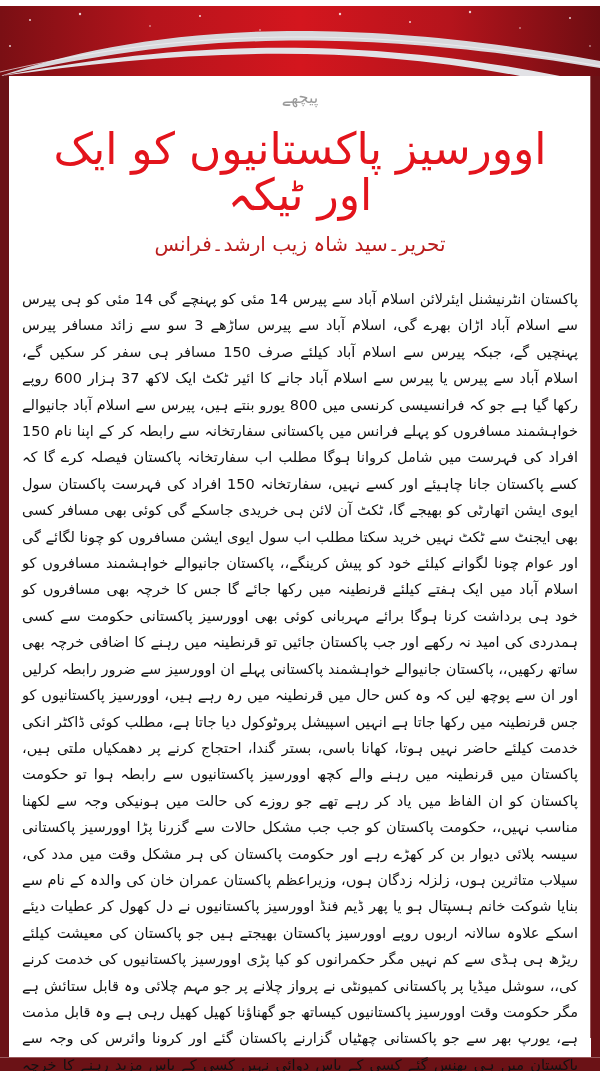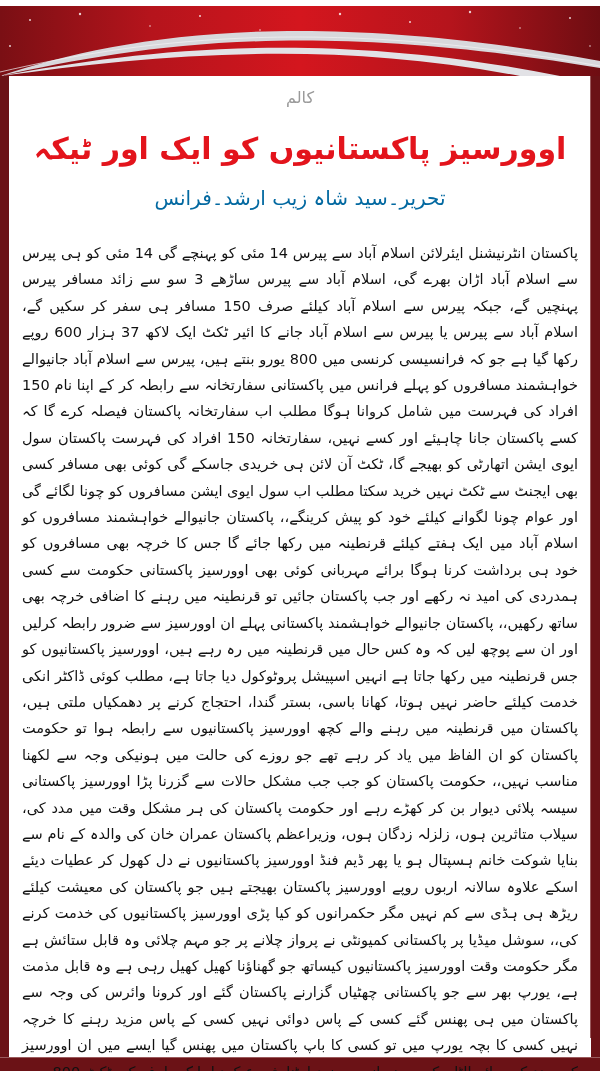--- a/index.html
+++ b/index.html
@@ -28,24 +28,24 @@
       border-top: 1px solid #9a5a5c;
     }
     .content {
       position: absolute; left: 22px; top: 84px; width: 556px;
       direction: rtl; text-align: center;
     }
     .section-label {
       color: #9a9a9a; font-size: 16px; margin-top: 4px; height: 22px;
     }
     .title {
-      color: #e3141c; font-size: 30px; font-weight: bold; margin-top: 16px; line-height: 46px;
+      color: #e3141c; font-size: 44px; font-weight: normal; margin-top: 16px; line-height: 46px;
     }
     .byline {
-      color: #0369a1; font-size: 20px; margin-top: 12px; line-height: 28px; text-align: center;
+      color: #b91c1c; font-size: 20px; margin-top: 12px; line-height: 28px; text-align: center;
     }
     .source {
       color: #27a046; font-size: 13px; margin-top: 4px; line-height: 22px; font-weight: bold;
     }
     .body-text {
       margin-top: 28px;
       color: #111111; font-size: 14.5px; line-height: 26.4px;
       text-align: justify; text-align-last: right;
       font-family: "DejaVu Sans", sans-serif;
     }
@@ -73,18 +73,18 @@
         <circle cx="10" cy="40" r="1"></circle>
     </g>
   </svg>
 </div>
 
 <div class="frame-left"></div>
 <div class="frame-right"></div>
 <div class="frame-bottom"></div>
 
 <div class="content">
-  <div class="section-label">کالم</div>
+  <div class="section-label">پیچھے</div>
   <div class="title">اوورسیز پاکستانیوں کو ایک اور ٹیکہ</div>
   <div class="byline">تحریر۔سید شاہ زیب ارشد۔فرانس</div>
   <div class="body-text">پاکستان انٹرنیشنل ایئرلائن اسلام آباد سے پیرس 14 مئی کو پہنچے گی 14 مئی کو ہی پیرس سے اسلام آباد اڑان بھرے گی، اسلام آباد سے پیرس ساڑھے 3 سو سے زائد مسافر پیرس پہنچیں گے، جبکہ پیرس سے اسلام آباد کیلئے صرف 150 مسافر ہی سفر کر سکیں گے، اسلام آباد سے پیرس یا پیرس سے اسلام آباد جانے کا ائیر ٹکٹ ایک لاکھ 37 ہزار 600 روپے رکھا گیا ہے جو کہ فرانسیسی کرنسی میں 800 یورو بنتے ہیں، پیرس سے اسلام آباد جانیوالے خواہشمند مسافروں کو پہلے فرانس میں پاکستانی سفارتخانہ سے رابطہ کر کے اپنا نام 150 افراد کی فہرست میں شامل کروانا ہوگا مطلب اب سفارتخانہ پاکستان فیصلہ کرے گا کہ کسے پاکستان جانا چاہیئے اور کسے نہیں، سفارتخانہ 150 افراد کی فہرست پاکستان سول ایوی ایشن اتھارٹی کو بھیجے گا، ٹکٹ آن لائن ہی خریدی جاسکے گی کوئی بھی مسافر کسی بھی ایجنٹ سے ٹکٹ نہیں خرید سکتا مطلب اب سول ایوی ایشن مسافروں کو چونا لگائے گی اور عوام چونا لگوانے کیلئے خود کو پیش کرینگے،، پاکستان جانیوالے خواہشمند مسافروں کو اسلام آباد میں ایک ہفتے کیلئے قرنطینہ میں رکھا جائے گا جس کا خرچہ بھی مسافروں کو خود ہی برداشت کرنا ہوگا برائے مہربانی کوئی بھی اوورسیز پاکستانی حکومت سے کسی ہمدردی کی امید نہ رکھے اور جب پاکستان جائیں تو قرنطینہ میں رہنے کا اضافی خرچہ بھی ساتھ رکھیں،، پاکستان جانیوالے خواہشمند پاکستانی پہلے ان اوورسیز سے ضرور رابطہ کرلیں اور ان سے پوچھ لیں کہ وہ کس حال میں قرنطینہ میں رہ رہے ہیں، اوورسیز پاکستانیوں کو جس قرنطینہ میں رکھا جاتا ہے انہیں اسپیشل پروٹوکول دیا جاتا ہے، مطلب کوئی ڈاکٹر انکی خدمت کیلئے حاضر نہیں ہوتا، کھانا باسی، بستر گندا، احتجاج کرنے پر دھمکیاں ملتی ہیں، پاکستان میں قرنطینہ میں رہنے والے کچھ اوورسیز پاکستانیوں سے رابطہ ہوا تو حکومت پاکستان کو ان الفاظ میں یاد کر رہے تھے جو روزے کی حالت میں ہونیکی وجہ سے لکھنا مناسب نہیں،، حکومت پاکستان کو جب جب مشکل حالات سے گزرنا پڑا اوورسیز پاکستانی سیسہ پلائی دیوار بن کر کھڑے رہے اور حکومت پاکستان کی ہر مشکل وقت میں مدد کی، سیلاب متاثرین ہوں، زلزلہ زدگان ہوں، وزیراعظم پاکستان عمران خان کی والدہ کے نام سے بنایا شوکت خانم ہسپتال ہو یا پھر ڈیم فنڈ اوورسیز پاکستانیوں نے دل کھول کر عطیات دیئے اسکے علاوہ سالانہ اربوں روپے اوورسیز پاکستان بھیجتے ہیں جو پاکستان کی معیشت کیلئے ریڑھ ہی ہڈی سے کم نہیں مگر حکمرانوں کو کیا پڑی اوورسیز پاکستانیوں کی خدمت کرنے کی،، سوشل میڈیا پر پاکستانی کمیونٹی نے پرواز چلانے پر جو مہم چلائی وہ قابل ستائش ہے مگر حکومت وقت اوورسیز پاکستانیوں کیساتھ جو گھناؤنا کھیل کھیل رہی ہے وہ قابل مذمت ہے، یورپ بھر سے جو پاکستانی چھٹیاں گزارنے پاکستان گئے اور کرونا وائرس کی وجہ سے پاکستان میں ہی پھنس گئے کسی کے پاس دوائی نہیں کسی کے پاس مزید رہنے کا خرچہ نہیں کسی کا بچہ یورپ میں تو کسی کا باپ پاکستان میں پھنس گیا ایسے میں ان اوورسیز کی مدد کے بجائے الٹا حکومت نے انہیں مزید لوٹنا شروع کردیا، ایک طرف کی ٹکٹ 800 یورو (13760) روپے (رکھ کر اوورسیز پاکستانیوں کیساتھ ظلم کی انتہا کردی، کرونا وائرس کے باعث دنیا بھر کی ائیرلائن نے فلائٹ آپریشن بند کردیئے ایسے میں پاکستان کیوں پیچھے رہتا، مگر اب حالات بہتری کی جانب گامزن ہیں حکومت نے بجائے شیڈول پروازیں چلانے کہ خصوصی پروازیں چلا کر اوورسیز پاکستانیوں کو ایک بار پھر ٹیکہ لگانے کی ٹھان لی ہیاور ہم اوورسیز پاکستانی ایک بار پھر ٹیکہ لگوانے کیلئے بے قرار ہیں۔</div>
 
 </div>
 
 </body></html>

